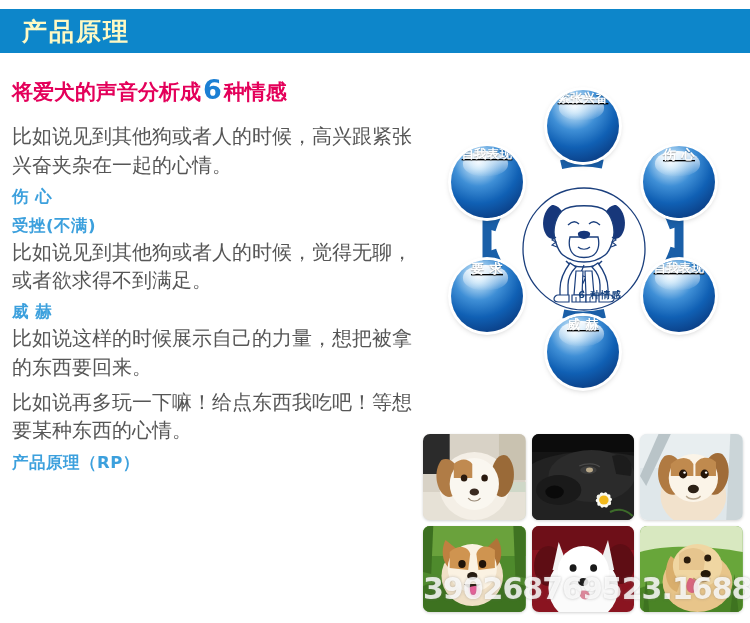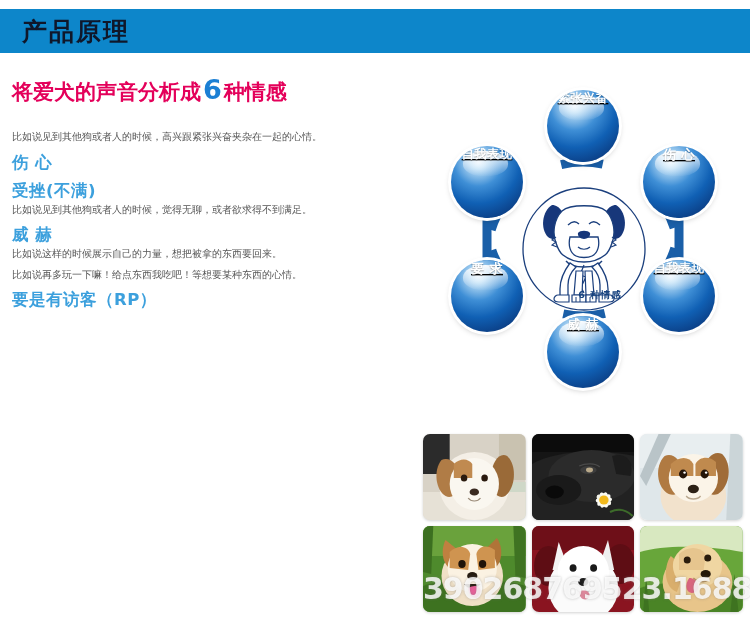--- a/index.html
+++ b/index.html
@@ -23,41 +23,41 @@
     width: 750px;
     height: 44px;
     background: #0d86ca;
     box-sizing: border-box;
   }
   .banner-title {
     position: absolute;
     left: 22px;
     top: 50%;
     transform: translateY(-50%);
-    color: #0f172a;
+    color: #fef9c3;
     font-size: 25px;
     font-weight: bold;
     letter-spacing: 2px;
     white-space: nowrap;
   }
 
   
   .left-col {
     position: absolute;
     left: 12px;
     top: 74px;
     width: 400px;
   }
   .subtitle {
     font-size: 21px;
     font-weight: bold;
     color: #e4005a;
     letter-spacing: 0px;
     white-space: nowrap;
-    margin: 0 0 24px 0;
+    margin: 0 0 16px 0;
     line-height: 1.2;
   }
   .subtitle .big-six {
     color: #1b7fd4;
     font-size: 27px;
     font-weight: bold;
     padding: 0 2px;
   }
 
   .emotion-block {
@@ -67,21 +67,21 @@
     color: #3ca0dd;
     font-size: 16.5px;
     font-weight: bold;
     line-height: 1.32;
     margin: 0 0 1px 0;
     letter-spacing: 0.5px;
     white-space: nowrap;
   }
   .emotion-desc {
     color: #565656;
-    font-size: 10px;
+    font-size: 20px;
     line-height: 1.42;
     margin: 0;
     letter-spacing: 0px;
   }
 
   
   .diagram {
     position: absolute;
     left: 423px;
     top: 88px;
@@ -223,21 +223,21 @@
   <div class="emotion-block">
     <p class="emotion-heading">威 赫</p>
     <p class="emotion-desc">比如说这样的时候展示自己的力量，想把被拿的东西要回来。</p>
   </div>
 
   <div class="emotion-block">
     <p class="emotion-desc">比如说再多玩一下嘛！给点东西我吃吧！等想要某种东西的心情。</p>
   </div>
 
   <div class="emotion-block">
-    <p class="emotion-heading">要是有访客（RP）</p>
+    <p class="emotion-heading">产品原理（RP）</p>
   </div>
 
 </div>
 
 <div class="diagram">
 
   <svg class="ring-svg" width="320" height="332" viewBox="0 0 320 332">
     <circle cx="160" cy="132" r="96" fill="none" stroke="#1a5fa8" stroke-width="9" stroke-dasharray="42 58" stroke-dashoffset="21" transform="rotate(-90 160 132)"></circle>
     <circle cx="160" cy="170" r="96" fill="none" stroke="#1a5fa8" stroke-width="9" stroke-dasharray="42 58" stroke-dashoffset="21" transform="rotate(90 160 170)"></circle>
     <line x1="64" y1="132" x2="64" y2="208" stroke="#1a5fa8" stroke-width="9" stroke-linecap="round"></line>

